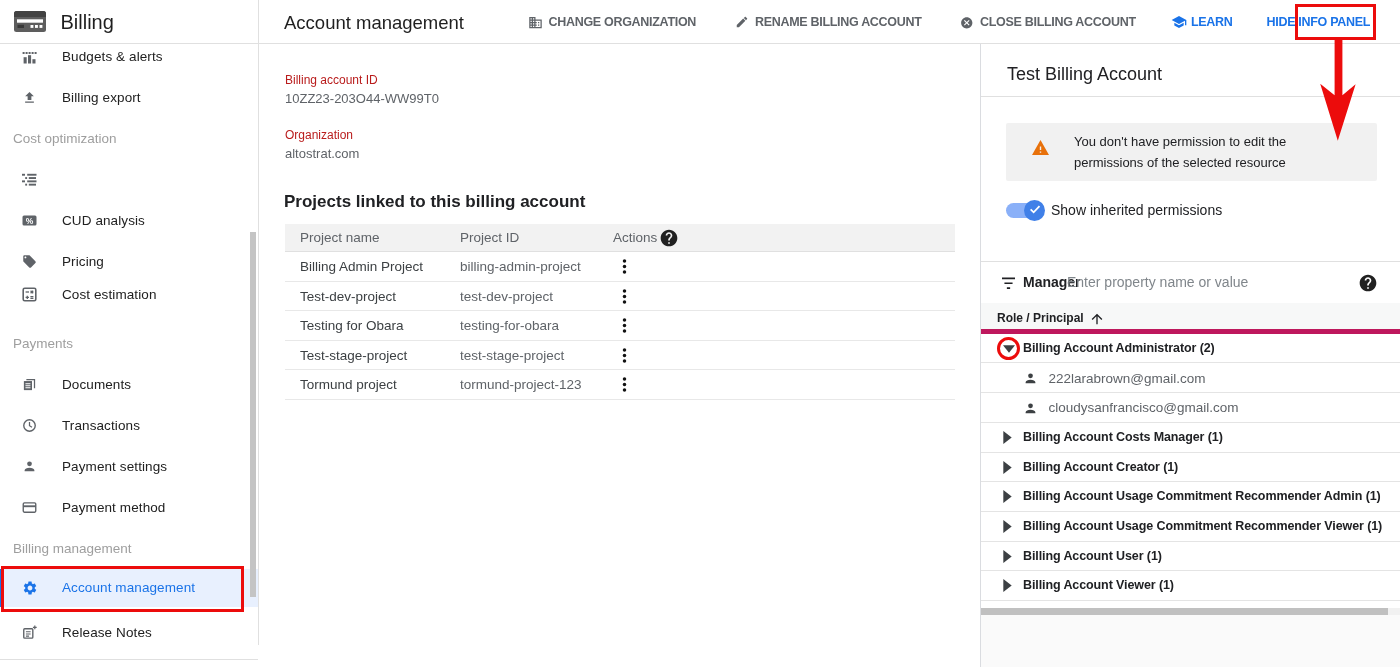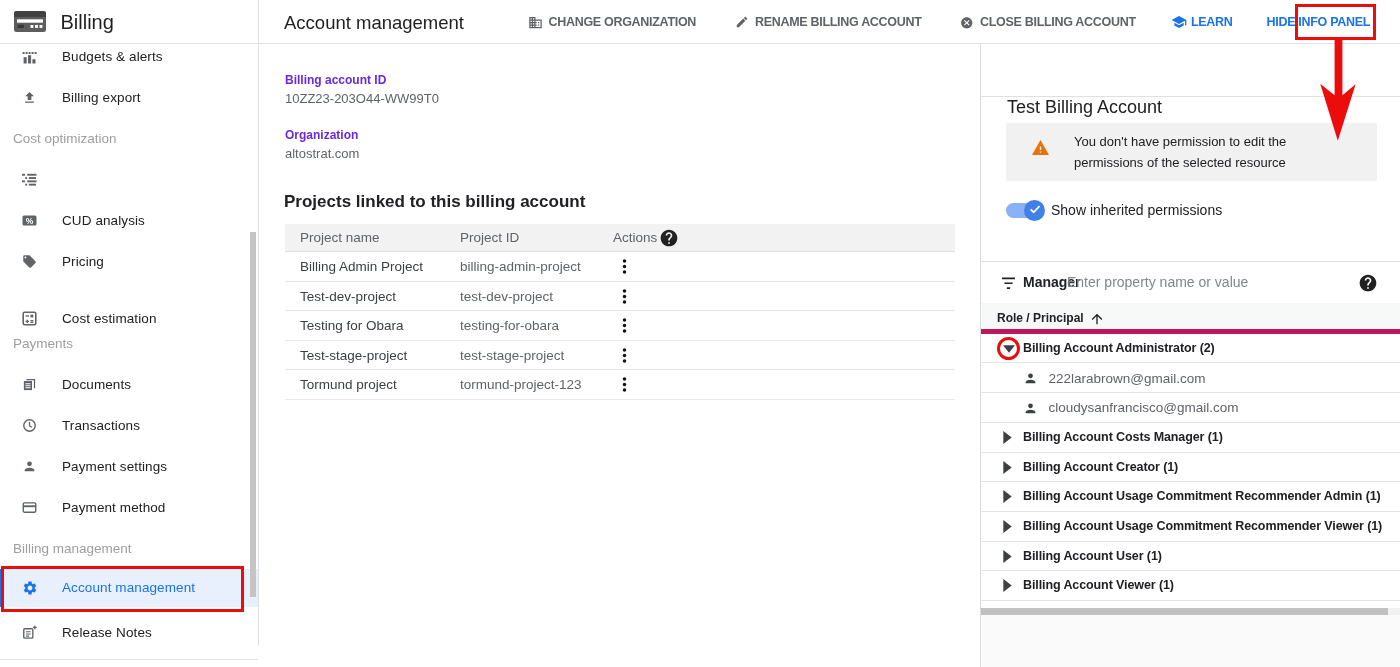--- a/index.html
+++ b/index.html
@@ -24,33 +24,33 @@
 
 .redbox { position:absolute; border:3px solid #ec0c0c; }
 
 #main-head { position:absolute; left:259px; top:0; width:1141px; height:44px; border-bottom:1px solid #e0e0e0; background:#fff; }
 #main-title { position:absolute; left:284px; top:12px; font-size:18.5px; color:#1f1f1f; }
 .tbtn { position:absolute; top:0; height:44px; font-size:12.5px; font-weight:bold; color:#5f6368; letter-spacing:-.3px; }
 .tbtn .ic { position:absolute; top:14px; left:0; }
 .tbtn .tx { position:absolute; top:0; line-height:45px; white-space:nowrap; }
 .tbtn.blue { color:#1a73e8; }
 
-.lbl { position:absolute; font-size:12px; font-weight:bold; color:#6d28d9; }
+.lbl { position:absolute; font-size:12px; font-weight:normal; color:#b91c1c; }
 .val { position:absolute; font-size:13px; color:#5f6368; }
 #proj-h { position:absolute; left:284px; top:192px; font-size:17px; font-weight:bold; color:#202124; }
 #table { position:absolute; left:285px; top:224px; width:670px;text-decoration:underline; }
 #thead { height:28px; background:#f2f2f2; border-bottom:1px solid #e0e0e0; position:relative; font-size:13.5px; color:#5f6368; }
 #thead div { position:absolute; top:0; line-height:28px; }
 .trow { height:29.5px; border-bottom:1px solid #e8e8e8; position:relative; font-size:13.5px; }
 .trow .c1 { position:absolute; left:15px; line-height:29.5px; color:#3c4043; }
 .trow .c2 { position:absolute; left:175px; line-height:29.5px; color:#5f6368; }
 .trow .dots { position:absolute; left:330px; top:5px; }
 
 #panel { position:absolute; left:980px; top:44px; width:420px; height:623px; border-left:1px solid #dadce0; background:#fff; }
-#panel-title { position:absolute; left:26px; top:20px; font-size:18px; color:#212124;margin-top:33px; }
+#panel-title { position:absolute; left:26px; top:20px; font-size:18px; color:#212124; }
 .pdiv { position:absolute; left:0; width:420px; height:1px; background:#e0e0e0; }
 #warnbox { position:absolute; left:25px; top:79px; width:371px; height:58px; background:#f1f1f1; border-radius:2px; }
 #warnbox .wic { position:absolute; left:26px; top:17px; }
 #warnbox .wtx { position:absolute; left:68px; top:9px; font-size:13px; line-height:20.5px; color:#202124; }
 #toggle { position:absolute; left:24.5px; top:158.5px; width:34px; height:15px; border-radius:7.5px; background:#8ab0f8; }
 #toggle .knob { position:absolute; left:18.5px; top:-3px; width:21px; height:21px; border-radius:50%; background:#4080e8; }
 #toggle-lbl { position:absolute; left:70px; top:158px; font-size:14px; color:#202124; }
 #filter-row { position:absolute; left:0; top:218px; width:420px; height:42px; }
 #filter-row .fic { position:absolute; left:21px; top:14.5px; }
 #filter-row .ftx { position:absolute; left:42px; top:12px; font-size:14px; font-weight:bold; color:#202124; }
@@ -133,21 +133,21 @@
     <div class="tx">CUD analysis</div>
   </div>
   <div class="mi" style="top:241px;">
     <div class="ic">
         <svg width="15" height="15" viewBox="0 0 24 24" fill="#5f6368">
           <path fill-rule="evenodd" d="M21.41 11.58l-9-9C12.05 2.22 11.55 2 11 2H4c-1.1 0-2 .9-2 2v7c0 .55.22 1.05.59 1.42l9 9c.36.36.86.58 1.41.58s1.05-.22 1.41-.59l7-7c.37-.36.59-.86.59-1.41s-.23-1.06-.59-1.42zM5.5 7C4.67 7 4 6.33 4 5.5S4.67 4 5.5 4 7 4.67 7 5.5 6.33 7 5.5 7z"></path>
         </svg>
       </div>
     <div class="tx">Pricing</div>
   </div>
-  <div class="mi" style="top:298px;padding-left:19px;">
+  <div class="mi" style="top:274px;padding-left:19px;">
     <div class="ic">
         <svg width="15" height="15" viewBox="0 0 15 15" fill="none" stroke="#5f6368">
           <rect x="1.2" y="1.2" width="12.6" height="12.6" rx="1.5" stroke-width="1.6"></rect>
           <path d="M3.6 5h3.4" stroke-width="1.3"></path>
           <path d="M8.6 3.7l2.6 2.6M11.2 3.7L8.6 6.3" stroke-width="1.3"></path>
           <path d="M3.6 10.4h3.4M5.3 8.7v3.4" stroke-width="1.3"></path>
           <path d="M8.4 9.6h3M8.4 11.4h3" stroke-width="1.3"></path>
         </svg>
       </div>
     <div class="tx">Cost estimation</div>

